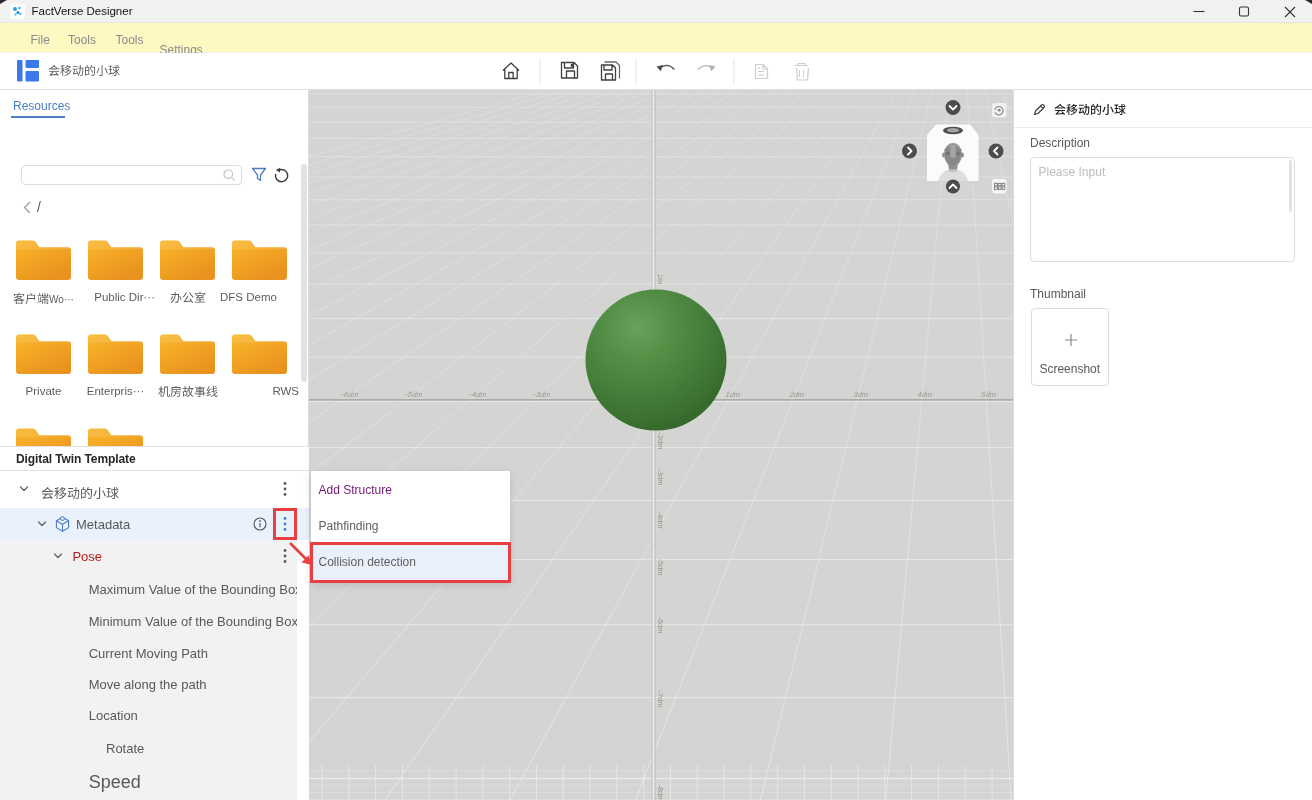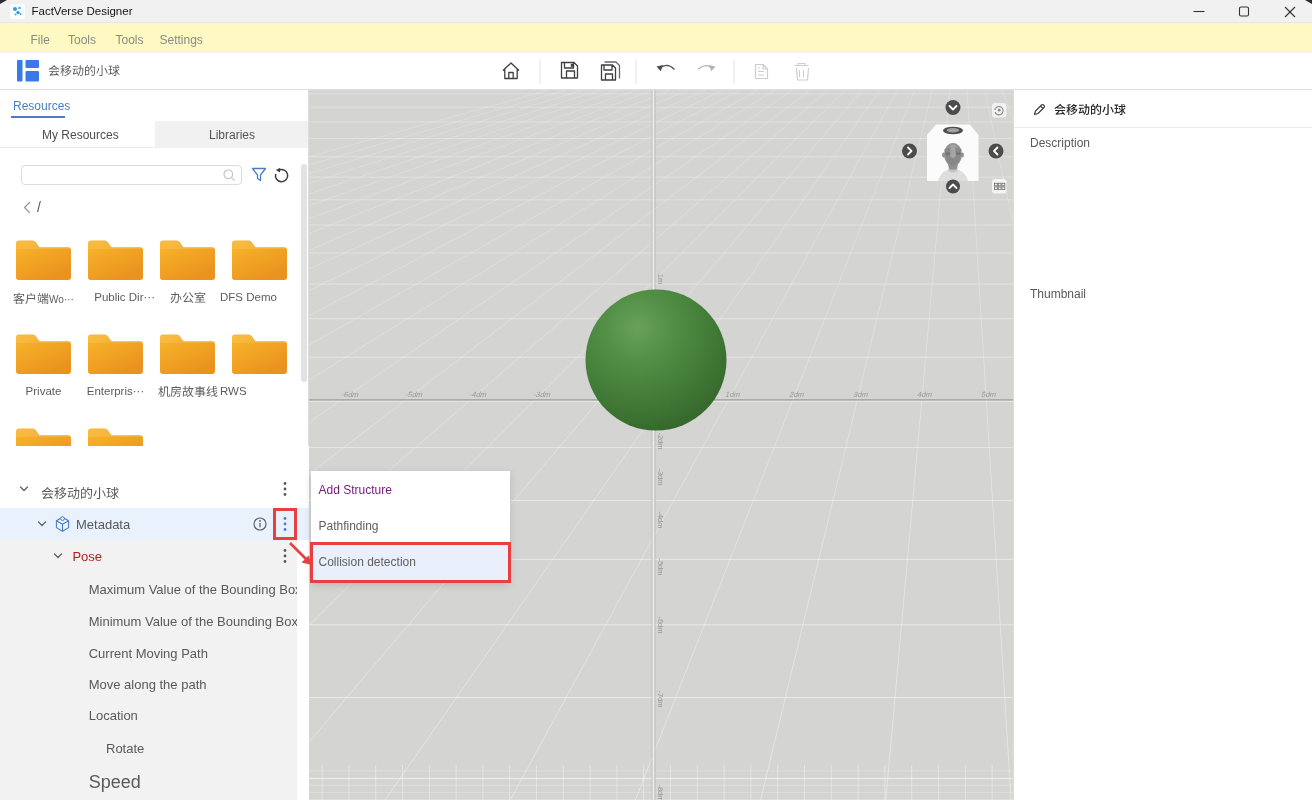--- a/index.html
+++ b/index.html
@@ -30,21 +30,21 @@
     </svg>
   <svg width="7" height="4" viewBox="0 0 7 4" class="abs" style="left:1305px;top:0">
       <path d="M0 0 H7 L7 4 Z" fill="#2b2b2b"></path>
     </svg>
 </div>
 
 <div class="abs" style="left:0;top:23px;width:1312px;height:30px;background:#fef9c3;border-bottom:1px solid #f2f2f2">
   <span class="abs" style="left:30.5px;top:10px;font-size:12px;color:#8a8a8a">File</span>
   <span class="abs" style="left:68px;top:10px;font-size:12px;color:#8a8a8a">Tools</span>
   <span class="abs" style="left:115.5px;top:10px;font-size:12px;color:#8a8a8a">Tools</span>
-  <span class="abs" style="left:159.5px;top:10px;font-size:12px;color:#8a8a8a">Settings</span>
+  <span class="abs" style="left:159.5px;top:20px;font-size:12px;color:#8a8a8a">Settings</span>
 </div>
 
 <div class="abs" style="left:0;top:53px;width:1312px;height:37px;background:#fff;border-bottom:1px solid #e0e0e0">
   <svg width="22" height="22" viewBox="0 0 22 22" class="abs" style="left:17px;top:7px">
     <g fill="#3b79ea">
         <rect x="0" y="0" width="5.5" height="21.5" rx="1"></rect>
         <rect x="8.5" y="0" width="13.5" height="8" rx="1"></rect>
         <rect x="8.5" y="11" width="13.5" height="10.5" rx="1"></rect>
       </g>
   </svg>
@@ -77,25 +77,20 @@
       <path d="M758 68 h2 M758 71.5 h6 M758 75 h6" stroke-width="1"></path>
       <path d="M794.5 65.5 h14 M798 65.5 v-2 h7 v2 M796.5 68 l1 12 h10 l1 -12"></path>
       <path d="M799.5 70 v7 M803.5 70 v7" stroke-width="1"></path>
     </g>
   </svg>
 </div>
 
 <div class="abs" style="left:0;top:90px;width:309px;height:710px;background:#fff;border-right:1px solid #dcdcdc;overflow:hidden">
   <span class="abs" style="left:13px;top:9px;font-size:12px;color:#4a7dc4">Resources</span>
   <div class="abs" style="left:11px;top:25.5px;width:54px;height:2.5px;background:#4a7dc4"></div>
-  <div class="abs" style="left:0;top:31px;width:309px;height:27px;border-bottom:1px solid #ececec">
-    <div class="abs" style="left:154.5px;top:0;width:154.5px;height:27px;background:#f1f1f1"></div>
-    <span class="abs" style="left:42px;top:7px;font-size:12px;color:#4d4d4d">My Resources</span>
-    <span class="abs" style="left:209px;top:7px;font-size:12px;color:#555">Libraries</span>
-  </div>
   <div class="abs" style="left:21px;top:75px;width:220.5px;height:20px;border:1px solid #dcdcdc;border-radius:4px"></div>
   <svg width="13" height="13" viewBox="0 0 13 13" class="abs" style="left:223px;top:78.5px">
       <circle cx="5.3" cy="5.3" r="4.3" fill="none" stroke="#c4c4c4" stroke-width="1.2"></circle>
       <line x1="8.6" y1="8.6" x2="11.6" y2="11.6" stroke="#c4c4c4" stroke-width="1.2"></line>
     </svg>
   <svg width="16" height="16" viewBox="0 0 16 16" class="abs" style="left:251px;top:77px">
       <path d="M1.5 1.5 H14.5 L9.5 8 V13.5 L6.5 11.5 V8 Z" fill="none" stroke="#4a7dc4" stroke-width="1.3" stroke-linejoin="round"></path>
     </svg>
   <svg width="17" height="17" viewBox="0 0 17 17" class="abs" style="left:273px;top:76.5px">
       <path d="M6.0 3.1 A6.1 6.1 0 1 1 2.7 7.0" fill="none" stroke="#3d3d3d" stroke-width="1.5"></path>
@@ -263,21 +258,21 @@
             <stop offset="0.5" stop-color="#c2c2c2"></stop>
             <stop offset="1" stop-color="#ffffff"></stop>
           </linearGradient>
 <mask id="fade">
             <rect x="309" y="90" width="704" height="710" fill="url(#fadeg)"></rect>
           </mask>
 </defs>
 <path d="M0 40 V6.5 q0 -3 3 -3 h13.5 q2.2 0 3.3 1.7 l3.6 5 H52 q3 0 3 3 V40 q0 3 -3 3 H3 q-3 0 -3 -3 Z" fill="url(#fold)"></path>
 <path d="M0 12 h55 V10.5 H22.5 l-3 -4.5 q-1 -1.7 -3.2 -1.7 H3 q-3 0 -3 3 Z" fill="rgba(255,255,255,0.10)"></path>
 </svg></div>
-    <div class="abs" style="left:220px;top:295px;width:79px;text-align:left;font-size:11.5px;color:#5c5c5c;white-space:nowrap">RWS</div>
+    <div class="abs" style="left:220px;top:295px;width:79px;text-align:right;font-size:11.5px;color:#5c5c5c;white-space:nowrap">RWS</div>
     <div style="position:absolute;left:16px;top:335px;width:55px;height:43px"><svg width="55" height="43" viewBox="0 0 55 43">
         <defs>
           <linearGradient id="fold" x1="0" y1="0" x2="0.6" y2="1">
 <stop offset="0" stop-color="#f9b82d"></stop>
             <stop offset="0.5" stop-color="#f2a524"></stop>
             <stop offset="1" stop-color="#e9921f"></stop>
           </linearGradient>
           <linearGradient id="fadeg" x1="0" y1="0" x2="0" y2="1">
 <stop offset="0" stop-color="#787878"></stop>
             <stop offset="0.5" stop-color="#c2c2c2"></stop>
@@ -306,20 +301,23 @@
             <rect x="309" y="90" width="704" height="710" fill="url(#fadeg)"></rect>
           </mask>
 </defs>
 <path d="M0 40 V6.5 q0 -3 3 -3 h13.5 q2.2 0 3.3 1.7 l3.6 5 H52 q3 0 3 3 V40 q0 3 -3 3 H3 q-3 0 -3 -3 Z" fill="url(#fold)"></path>
 <path d="M0 12 h55 V10.5 H22.5 l-3 -4.5 q-1 -1.7 -3.2 -1.7 H3 q-3 0 -3 3 Z" fill="rgba(255,255,255,0.10)"></path>
 </svg></div>
   <div class="abs" style="left:300.5px;top:74px;width:6px;height:218px;border-radius:3px;background:#e2e2e2"></div>
 </div>
 
 <div class="abs" style="left:0;top:446px;width:309px;height:354px;background:#fff;overflow:hidden">
+  <div class="abs" style="left:0;top:0;width:309px;height:25px;border-top:1px solid #e4e4e4;border-bottom:1px solid #e4e4e4">
+    <span class="abs" style="left:16px;top:5px;font-size:12px;font-weight:bold;color:#262626;letter-spacing:-0.1px">Digital Twin Template</span>
+  </div>
   <div class="abs" style="left:0;top:94px;width:297px;height:260px;background:#f2f2f2"></div>
   <div class="abs" style="left:0;top:62px;width:309px;height:32px;background:#e9f1fc"></div>
   <svg width="12" height="12" viewBox="0 0 12 12" style="position:absolute;left:18px;top:37px">
       <path d="M2.5 4 L6 7.5 L9.5 4" fill="none" stroke="#666" stroke-width="1.4" stroke-linecap="round" stroke-linejoin="round"></path>
     </svg>
     <div class="abs" style="left:41.4px;top:38.5px"><svg class="cjk" width="78" height="16" viewBox="0 -13 78 16" style="overflow:visible">
         <path fill="#595959" d="M2.0 0.8C2.5 0.6 3.3 0.5 10.2 -0.1C10.5 0.3 10.7 0.7 10.9 1.0L11.8 0.5C11.2 -0.5 10.0 -1.9 8.8 -2.9L8.0 -2.5C8.5 -2.0 9.0 -1.5 9.5 -0.9L3.5 -0.5C4.5 -1.3 5.4 -2.4 6.2 -3.4H11.9V-4.4H1.2V-3.4H4.9C4.0 -2.3 3.0 -1.2 2.7 -0.9C2.3 -0.6 2.0 -0.3 1.7 -0.2C1.8 0.0 2.0 0.5 2.0 0.8ZM6.6 -10.9C5.4 -9.2 3.1 -7.5 0.5 -6.4C0.8 -6.3 1.1 -5.8 1.3 -5.6C2.0 -6.0 2.7 -6.3 3.4 -6.8V-6.0H9.6V-6.9H3.6C4.7 -7.6 5.7 -8.4 6.5 -9.3C7.3 -8.5 8.4 -7.6 9.6 -6.9C10.3 -6.4 11.1 -6.1 11.8 -5.8C12.0 -6.0 12.3 -6.4 12.5 -6.6C10.4 -7.3 8.3 -8.8 7.1 -10.0L7.5 -10.5Z M17.4 -10.8C16.5 -10.4 15.0 -10.0 13.7 -9.8C13.9 -9.6 14.0 -9.2 14.0 -9.0C14.5 -9.1 15.1 -9.2 15.6 -9.3V-7.2H13.6V-6.3H15.4C14.9 -4.8 14.2 -3.1 13.4 -2.2C13.6 -1.9 13.8 -1.5 13.9 -1.3C14.5 -2.1 15.1 -3.4 15.6 -4.7V1.1H16.5V-4.9C16.9 -4.4 17.3 -3.6 17.5 -3.2L18.1 -4.0C17.8 -4.3 16.8 -5.6 16.5 -6.0V-6.3H18.1V-7.2H16.5V-9.5C17.1 -9.7 17.6 -9.8 18.0 -10.0ZM19.6 -7.7C20.1 -7.4 20.6 -7.0 20.9 -6.7C20.0 -6.2 19.0 -5.8 18.0 -5.6C18.1 -5.4 18.4 -5.1 18.5 -4.9C21.1 -5.6 23.6 -6.9 24.7 -9.4L24.1 -9.7L23.9 -9.7H21.5C21.8 -10.0 22.1 -10.4 22.3 -10.7L21.3 -10.9C20.7 -10.0 19.6 -8.9 17.9 -8.1C18.1 -7.9 18.4 -7.6 18.6 -7.4C19.4 -7.8 20.1 -8.3 20.7 -8.8H23.4C23.0 -8.2 22.4 -7.7 21.7 -7.2C21.3 -7.5 20.8 -7.9 20.4 -8.1ZM20.3 -2.5C20.8 -2.2 21.3 -1.7 21.7 -1.3C20.6 -0.5 19.1 0.0 17.7 0.3C17.9 0.5 18.1 0.8 18.2 1.1C21.4 0.3 24.3 -1.3 25.5 -4.8L24.8 -5.0L24.6 -5.0H22.4C22.7 -5.3 22.9 -5.7 23.1 -6.0L22.1 -6.2C21.4 -5.0 20.1 -3.7 18.1 -2.8C18.3 -2.7 18.6 -2.3 18.8 -2.1C19.9 -2.7 20.9 -3.4 21.6 -4.2H24.2C23.8 -3.3 23.2 -2.5 22.5 -1.9C22.1 -2.3 21.5 -2.7 21.0 -3.0Z M27.2 -9.9V-9.0H32.2V-9.9ZM34.5 -10.7C34.5 -9.8 34.5 -8.8 34.5 -7.9H32.6V-7.0H34.4C34.3 -4.0 33.7 -1.3 32.0 0.3C32.2 0.5 32.6 0.8 32.7 1.0C34.6 -0.8 35.2 -3.8 35.4 -7.0H37.3C37.2 -2.4 37.0 -0.6 36.6 -0.2C36.5 -0.1 36.4 -0.1 36.1 -0.1C35.9 -0.1 35.2 -0.1 34.5 -0.1C34.6 0.2 34.7 0.6 34.7 0.8C35.4 0.9 36.2 0.9 36.6 0.8C37.0 0.8 37.2 0.7 37.5 0.4C37.9 -0.2 38.1 -2.1 38.3 -7.4C38.3 -7.6 38.3 -7.9 38.3 -7.9H35.4C35.4 -8.8 35.5 -9.8 35.5 -10.7ZM27.2 -0.6 27.2 -0.6V-0.6C27.5 -0.7 27.9 -0.9 31.6 -1.7L31.8 -0.8L32.7 -1.1C32.4 -2.0 31.8 -3.6 31.3 -4.7L30.5 -4.5C30.8 -3.9 31.0 -3.2 31.3 -2.5L28.2 -1.9C28.7 -3.0 29.2 -4.5 29.5 -5.9H32.4V-6.8H26.7V-5.9H28.5C28.2 -4.3 27.6 -2.8 27.4 -2.4C27.2 -1.9 27.1 -1.5 26.8 -1.5C27.0 -1.2 27.1 -0.8 27.2 -0.6Z M46.2 -5.5C46.9 -4.5 47.8 -3.2 48.2 -2.5L49.0 -3.0C48.6 -3.7 47.7 -5.0 46.9 -5.9ZM42.1 -10.9C42.0 -10.3 41.8 -9.5 41.6 -8.8H40.1V0.7H41.0V-0.3H44.7V-8.8H42.5C42.7 -9.4 43.0 -10.1 43.2 -10.8ZM41.0 -8.0H43.8V-5.2H41.0ZM41.0 -1.2V-4.4H43.8V-1.2ZM46.8 -11.0C46.4 -9.2 45.7 -7.4 44.8 -6.2C45.0 -6.1 45.4 -5.8 45.6 -5.7C46.0 -6.3 46.4 -7.1 46.8 -8.0H50.1C50.0 -2.8 49.8 -0.8 49.3 -0.3C49.2 -0.1 49.0 -0.1 48.8 -0.1C48.5 -0.1 47.7 -0.1 46.9 -0.2C47.0 0.1 47.2 0.5 47.2 0.8C47.9 0.8 48.7 0.8 49.1 0.8C49.6 0.7 49.9 0.6 50.2 0.2C50.7 -0.4 50.9 -2.4 51.1 -8.4C51.1 -8.5 51.1 -8.9 51.1 -8.9H47.2C47.4 -9.5 47.6 -10.1 47.7 -10.8Z M58.0 -10.7V-0.3C58.0 -0.1 57.9 0.0 57.7 0.0C57.4 0.1 56.5 0.1 55.5 0.0C55.7 0.3 55.8 0.8 55.9 1.0C57.1 1.1 57.9 1.0 58.4 0.9C58.9 0.7 59.1 0.4 59.1 -0.3V-10.7ZM61.2 -7.4C62.3 -5.6 63.3 -3.1 63.6 -1.6L64.7 -2.0C64.3 -3.6 63.2 -6.0 62.1 -7.8ZM54.6 -7.7C54.3 -5.9 53.6 -3.7 52.4 -2.3C52.7 -2.2 53.1 -2.0 53.3 -1.8C54.5 -3.2 55.3 -5.6 55.7 -7.5Z M70.1 -6.6C70.7 -5.8 71.3 -4.8 71.5 -4.1L72.3 -4.5C72.0 -5.2 71.4 -6.2 70.8 -6.9ZM74.7 -10.3C75.2 -9.9 75.9 -9.3 76.2 -8.8L76.8 -9.4C76.5 -9.8 75.8 -10.4 75.2 -10.8ZM76.4 -7.0C76.0 -6.3 75.3 -5.3 74.7 -4.5C74.4 -5.3 74.2 -6.2 74.0 -7.3V-7.8H77.5V-8.7H74.0V-10.9H73.1V-8.7H69.9V-7.8H73.1V-4.3C71.7 -3.1 70.3 -1.8 69.4 -1.1L70.0 -0.3C70.9 -1.1 72.0 -2.2 73.1 -3.2V-0.2C73.1 0.1 73.0 0.1 72.8 0.1C72.6 0.1 71.9 0.1 71.2 0.1C71.3 0.4 71.5 0.8 71.5 1.1C72.6 1.1 73.2 1.0 73.5 0.8C73.9 0.7 74.0 0.4 74.0 -0.2V-3.8C74.7 -2.2 75.6 -1.0 77.1 0.1C77.2 -0.2 77.4 -0.5 77.7 -0.6C76.4 -1.5 75.6 -2.5 75.0 -3.7C75.7 -4.5 76.6 -5.6 77.3 -6.6ZM65.4 -1.3 65.7 -0.3C66.8 -0.7 68.4 -1.2 69.8 -1.7L69.7 -2.5L68.1 -2.0V-5.4H69.4V-6.3H68.1V-9.1H69.6V-10.0H65.6V-9.1H67.2V-6.3H65.7V-5.4H67.2V-1.8Z"></path>
       </svg></div>
     <svg width="6" height="16" viewBox="0 0 6 16" style="position:absolute;left:281.5px;top:35px">
       <g fill="#595959">
@@ -524,21 +522,31 @@
 
 <div class="abs" style="left:1013px;top:90px;width:299px;height:710px;background:#fff;border-left:1px solid #dcdcdc">
   <svg width="13" height="13" viewBox="0 0 13 13" class="abs" style="left:1031.5px;top:103px;position:absolute;left:18.5px;top:13px">
       <path d="M1.5 11.5 L2.5 8 L8.5 2 Q9.5 1 10.5 2 L11 2.5 Q12 3.5 11 4.5 L5 10.5 Z M7.5 3 L10 5.5" fill="none" stroke="#3a3a3a" stroke-width="1.1" stroke-linejoin="round"></path>
     </svg>
   <div class="abs" style="left:40.3px;top:11.5px"><svg class="cjk" width="72" height="15" viewBox="0 -12 72 15" style="overflow:visible">
         <path fill="#262626" d="M1.9 0.8C2.4 0.6 3.2 0.5 9.3 0.0C9.6 0.4 9.8 0.7 10.0 1.0L11.0 0.4C10.5 -0.5 9.3 -1.8 8.3 -2.7L7.3 -2.2C7.7 -1.9 8.1 -1.4 8.5 -0.9L3.6 -0.6C4.4 -1.3 5.2 -2.2 5.8 -3.0H11.0V-4.1H1.1V-3.0H4.3C3.5 -2.1 2.7 -1.3 2.4 -1.0C2.1 -0.7 1.8 -0.4 1.5 -0.4C1.6 -0.1 1.8 0.5 1.9 0.8ZM6.0 -10.2C4.9 -8.6 2.7 -7.1 0.4 -6.1C0.7 -5.9 1.1 -5.4 1.2 -5.1C1.9 -5.4 2.6 -5.8 3.2 -6.2V-5.4H8.9V-6.3C9.5 -5.9 10.2 -5.5 10.8 -5.3C11.0 -5.6 11.4 -6.0 11.6 -6.3C9.8 -6.9 7.8 -8.1 6.7 -9.2L7.1 -9.7ZM3.6 -6.5C4.5 -7.0 5.3 -7.7 6.0 -8.4C6.7 -7.8 7.6 -7.1 8.6 -6.5Z M16.1 -10.0C15.2 -9.7 13.8 -9.3 12.6 -9.1C12.8 -8.8 12.9 -8.5 12.9 -8.2C13.4 -8.3 13.8 -8.3 14.3 -8.4V-6.7H12.5V-5.7H14.0C13.6 -4.4 13.0 -2.9 12.3 -2.1C12.5 -1.8 12.8 -1.3 12.9 -1.0C13.4 -1.7 13.9 -2.9 14.3 -4.0V1.0H15.3V-4.2C15.6 -3.7 16.0 -3.1 16.2 -2.7L16.8 -3.6C16.6 -3.9 15.6 -5.1 15.3 -5.4V-5.7H16.7V-6.7H15.3V-8.7C15.8 -8.8 16.3 -9.0 16.7 -9.1ZM18.7 -2.2C19.1 -2.0 19.6 -1.6 19.9 -1.3C18.9 -0.6 17.7 -0.1 16.4 0.1C16.6 0.4 16.8 0.8 16.9 1.1C19.9 0.3 22.5 -1.2 23.6 -4.4L22.8 -4.7L22.6 -4.7H20.8C21.0 -4.9 21.3 -5.2 21.4 -5.5L20.3 -5.7C21.5 -6.5 22.4 -7.4 23.0 -8.7L22.2 -9.0L22.1 -9.0H20.1C20.3 -9.3 20.5 -9.6 20.7 -9.9L19.6 -10.1C19.0 -9.3 18.0 -8.3 16.5 -7.6C16.7 -7.4 17.1 -7.0 17.2 -6.8C18.0 -7.2 18.6 -7.6 19.1 -8.1H21.4C21.0 -7.6 20.6 -7.1 20.1 -6.8C19.7 -7.0 19.3 -7.3 18.9 -7.5L18.1 -7.0C18.4 -6.8 18.8 -6.5 19.1 -6.2C18.3 -5.8 17.5 -5.5 16.6 -5.3C16.8 -5.1 17.0 -4.7 17.2 -4.4C18.3 -4.7 19.3 -5.1 20.3 -5.7C19.6 -4.6 18.5 -3.5 16.7 -2.7C16.9 -2.5 17.2 -2.1 17.4 -1.9C18.4 -2.4 19.3 -3.0 20.0 -3.7H22.1C21.8 -3.0 21.3 -2.4 20.8 -1.9C20.4 -2.2 19.9 -2.6 19.5 -2.8Z M25.0 -9.2V-8.2H29.7V-9.2ZM31.6 -9.9C31.6 -9.1 31.6 -8.2 31.6 -7.4H30.1V-6.3H31.6C31.4 -3.7 31.0 -1.3 29.4 0.2C29.7 0.3 30.1 0.7 30.3 1.0C32.0 -0.7 32.5 -3.3 32.7 -6.3H34.2C34.1 -2.3 34.0 -0.8 33.7 -0.4C33.6 -0.3 33.4 -0.2 33.2 -0.2C33.0 -0.2 32.4 -0.2 31.8 -0.3C32.0 0.0 32.1 0.5 32.1 0.8C32.7 0.9 33.4 0.9 33.8 0.8C34.2 0.8 34.4 0.6 34.7 0.3C35.1 -0.3 35.2 -2.0 35.4 -6.9C35.4 -7.0 35.4 -7.4 35.4 -7.4H32.7C32.8 -8.2 32.8 -9.1 32.8 -9.9ZM25.1 -0.4C25.4 -0.6 25.9 -0.7 29.0 -1.5L29.2 -0.8L30.2 -1.1C30.0 -1.9 29.5 -3.3 29.0 -4.4L28.1 -4.1C28.3 -3.6 28.5 -3.0 28.7 -2.4L26.2 -1.9C26.7 -2.9 27.1 -4.1 27.4 -5.3H29.9V-6.3H24.6V-5.3H26.2C25.9 -4.0 25.5 -2.6 25.3 -2.3C25.1 -1.8 24.9 -1.5 24.7 -1.4C24.8 -1.2 25.0 -0.6 25.1 -0.4Z M42.5 -5.0C43.2 -4.1 44.0 -2.9 44.3 -2.2L45.3 -2.8C44.9 -3.5 44.1 -4.6 43.4 -5.5ZM43.1 -10.2C42.7 -8.6 42.1 -7.0 41.3 -5.9V-8.2H39.3C39.6 -8.7 39.8 -9.3 40.0 -9.9L38.7 -10.2C38.7 -9.6 38.5 -8.8 38.3 -8.2H37.0V0.7H38.0V-0.2H41.3V-5.8C41.6 -5.6 42.0 -5.4 42.2 -5.2C42.6 -5.7 43.0 -6.4 43.3 -7.2H46.1C46.0 -2.6 45.8 -0.8 45.5 -0.4C45.3 -0.3 45.2 -0.2 44.9 -0.2C44.6 -0.2 43.9 -0.2 43.1 -0.3C43.4 0.0 43.5 0.5 43.5 0.8C44.2 0.9 44.9 0.9 45.3 0.8C45.8 0.8 46.1 0.6 46.4 0.2C46.9 -0.4 47.0 -2.2 47.2 -7.7C47.2 -7.9 47.2 -8.3 47.2 -8.3H43.7C43.9 -8.8 44.1 -9.3 44.2 -9.9ZM38.0 -7.2H40.3V-4.9H38.0ZM38.0 -1.3V-3.9H40.3V-1.3Z M53.4 -10.0V-0.5C53.4 -0.2 53.3 -0.2 53.1 -0.2C52.8 -0.1 52.0 -0.1 51.1 -0.2C51.3 0.1 51.5 0.7 51.6 1.0C52.7 1.0 53.5 1.0 54.0 0.8C54.5 0.6 54.7 0.3 54.7 -0.5V-10.0ZM56.3 -6.9C57.3 -5.1 58.3 -2.9 58.5 -1.4L59.8 -1.9C59.4 -3.4 58.4 -5.6 57.4 -7.3ZM50.3 -7.2C50.0 -5.6 49.4 -3.5 48.3 -2.2C48.6 -2.1 49.2 -1.8 49.4 -1.6C50.5 -3.0 51.2 -5.2 51.6 -7.0Z M64.6 -6.0C65.1 -5.3 65.7 -4.4 65.8 -3.8L66.8 -4.2C66.6 -4.8 66.0 -5.7 65.5 -6.4ZM69.0 -9.4C69.5 -9.1 70.1 -8.5 70.4 -8.1L71.0 -8.8C70.7 -9.2 70.1 -9.7 69.6 -10.0ZM60.3 -1.3 60.6 -0.2 64.2 -1.3 64.0 -1.2 64.7 -0.2C65.5 -0.9 66.5 -1.9 67.4 -2.8V-0.3C67.4 -0.1 67.3 -0.1 67.1 -0.1C66.9 -0.1 66.3 -0.0 65.7 -0.1C65.8 0.2 66.0 0.7 66.1 1.0C67.0 1.0 67.6 1.0 68.0 0.8C68.3 0.6 68.5 0.3 68.5 -0.3V-3.0C69.0 -1.7 69.9 -0.8 71.0 0.1C71.2 -0.2 71.5 -0.5 71.7 -0.7C70.7 -1.5 69.9 -2.4 69.4 -3.5C70.0 -4.1 70.8 -5.1 71.4 -5.9L70.4 -6.5C70.1 -5.8 69.5 -5.1 69.0 -4.4C68.8 -5.1 68.6 -5.8 68.5 -6.6V-7.1H71.5V-8.1H68.5V-10.1H67.4V-8.1H64.5V-7.1H67.4V-4.0C66.4 -3.1 65.3 -2.2 64.5 -1.6L64.3 -2.4L62.9 -2.0V-4.9H64.1V-5.9H62.9V-8.3H64.2V-9.4H60.5V-8.3H61.9V-5.9H60.6V-4.9H61.9V-1.7Z"></path>
       </svg></div>
   <div class="abs" style="left:0;top:36.5px;width:299px;border-bottom:1px solid #ececec"></div>
   <span class="abs" style="left:16px;top:45.5px;font-size:12px;color:#595959">Description</span>
+  <div class="abs" style="left:15.5px;top:66.5px;width:265.5px;height:105.5px;border:1px solid #dcdcdc;border-radius:4px">
+    <span style="position:absolute;left:8px;top:7px;font-size:12px;color:#bdbdbd">Please Input</span>
+    <div style="position:absolute;right:2px;top:2px;width:3px;height:52px;background:#e3e3e3;border-radius:2px"></div>
+  </div>
   <span class="abs" style="left:16px;top:197px;font-size:12px;color:#595959">Thumbnail</span>
+  <div class="abs" style="left:16.5px;top:217.5px;width:78.5px;height:78.5px;border:1px solid #dcdcdc;border-radius:4px">
+    <svg width="14" height="14" viewBox="0 0 14 14" style="position:absolute;left:32px;top:24px">
+        <path d="M7 1 V13 M1 7 H13" stroke="#8a8a8a" stroke-width="1.2"></path>
+      </svg>
+    <span style="position:absolute;left:50%;transform:translateX(-50%);top:53px;font-size:12px;color:#595959">Screenshot</span>
+  </div>
 </div>
 
 <div class="abs" style="left:310.5px;top:470.5px;width:199.5px;height:112.5px;background:#fff;box-shadow:0 2px 8px rgba(0,0,0,0.12);z-index:5">
   <span class="abs" style="left:8px;top:12px;font-size:12px;color:#701a75">Add Structure</span>
   <span class="abs" style="left:8px;top:48px;font-size:12px;color:#5f5f5f">Pathfinding</span>
   <div class="abs" style="left:0;top:73px;width:199.5px;height:36.5px;background:#e9f0fb"></div>
   <span class="abs" style="left:8px;top:84px;font-size:12px;color:#5f5f5f">Collision detection</span>
 </div>
 <div class="abs" style="left:309.5px;top:542px;width:201px;height:40.5px;border:3px solid #e84040;z-index:6"></div>
 <svg width="40" height="32" viewBox="0 0 40 32" class="abs" style="left:284px;top:540px;z-index:7">

